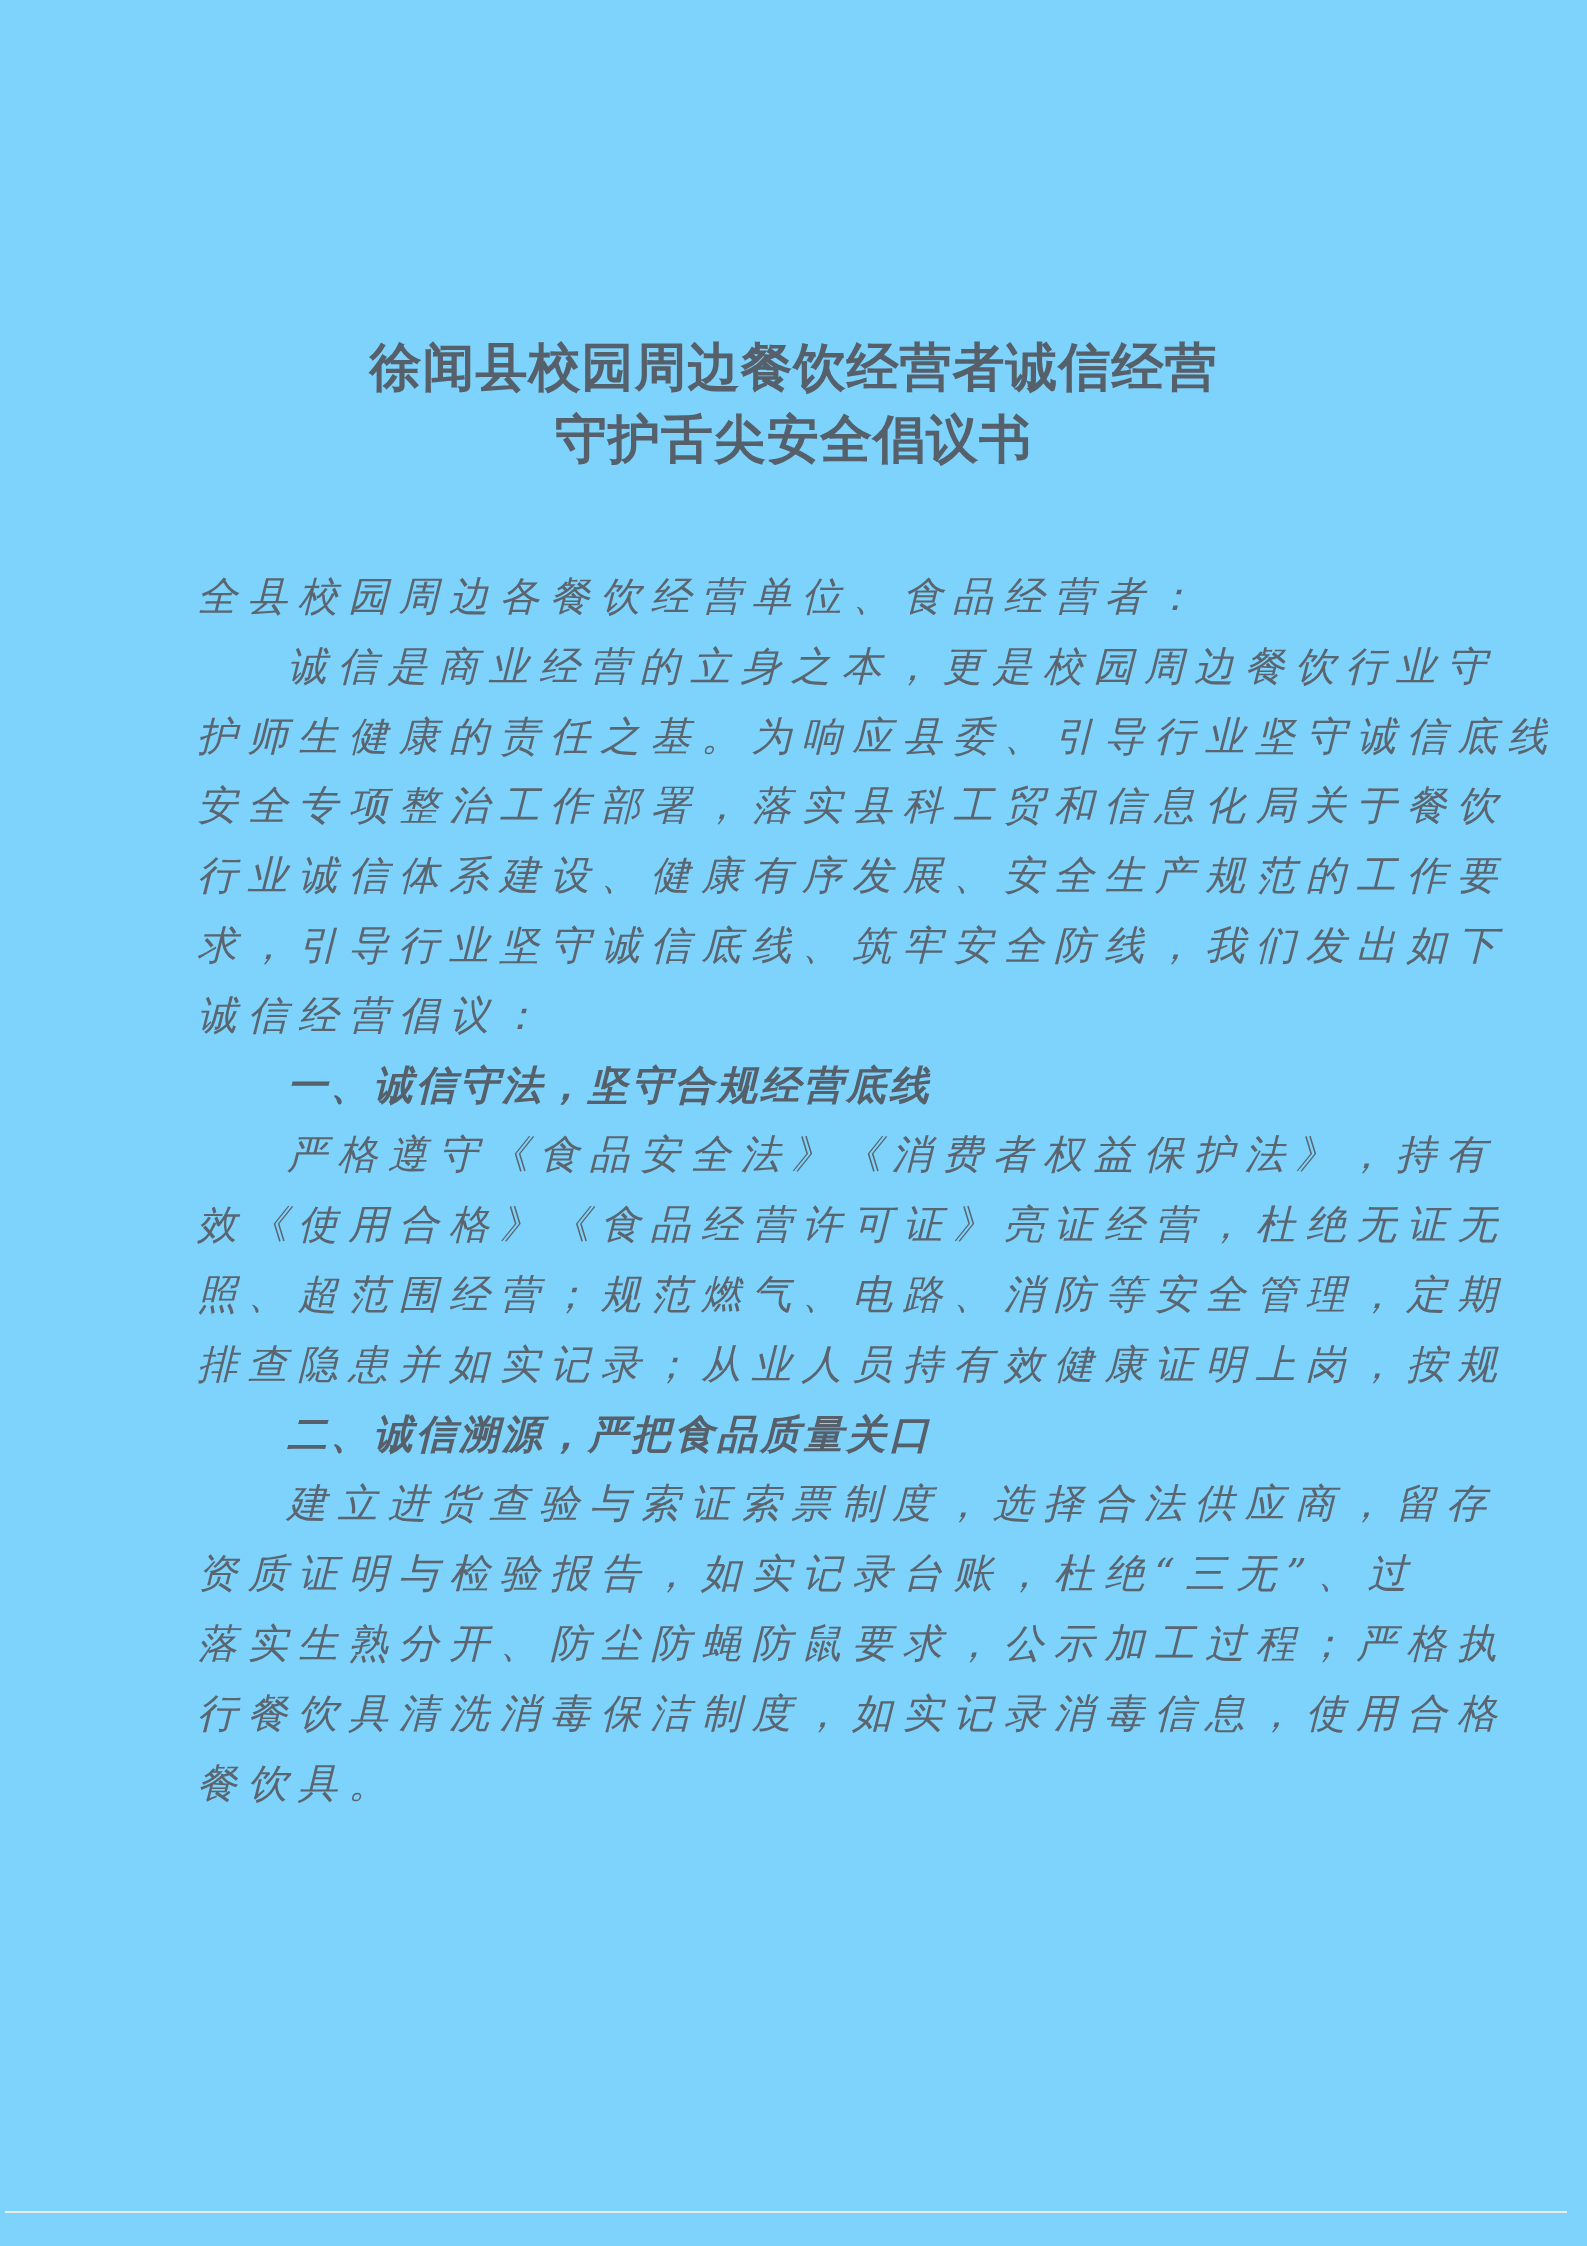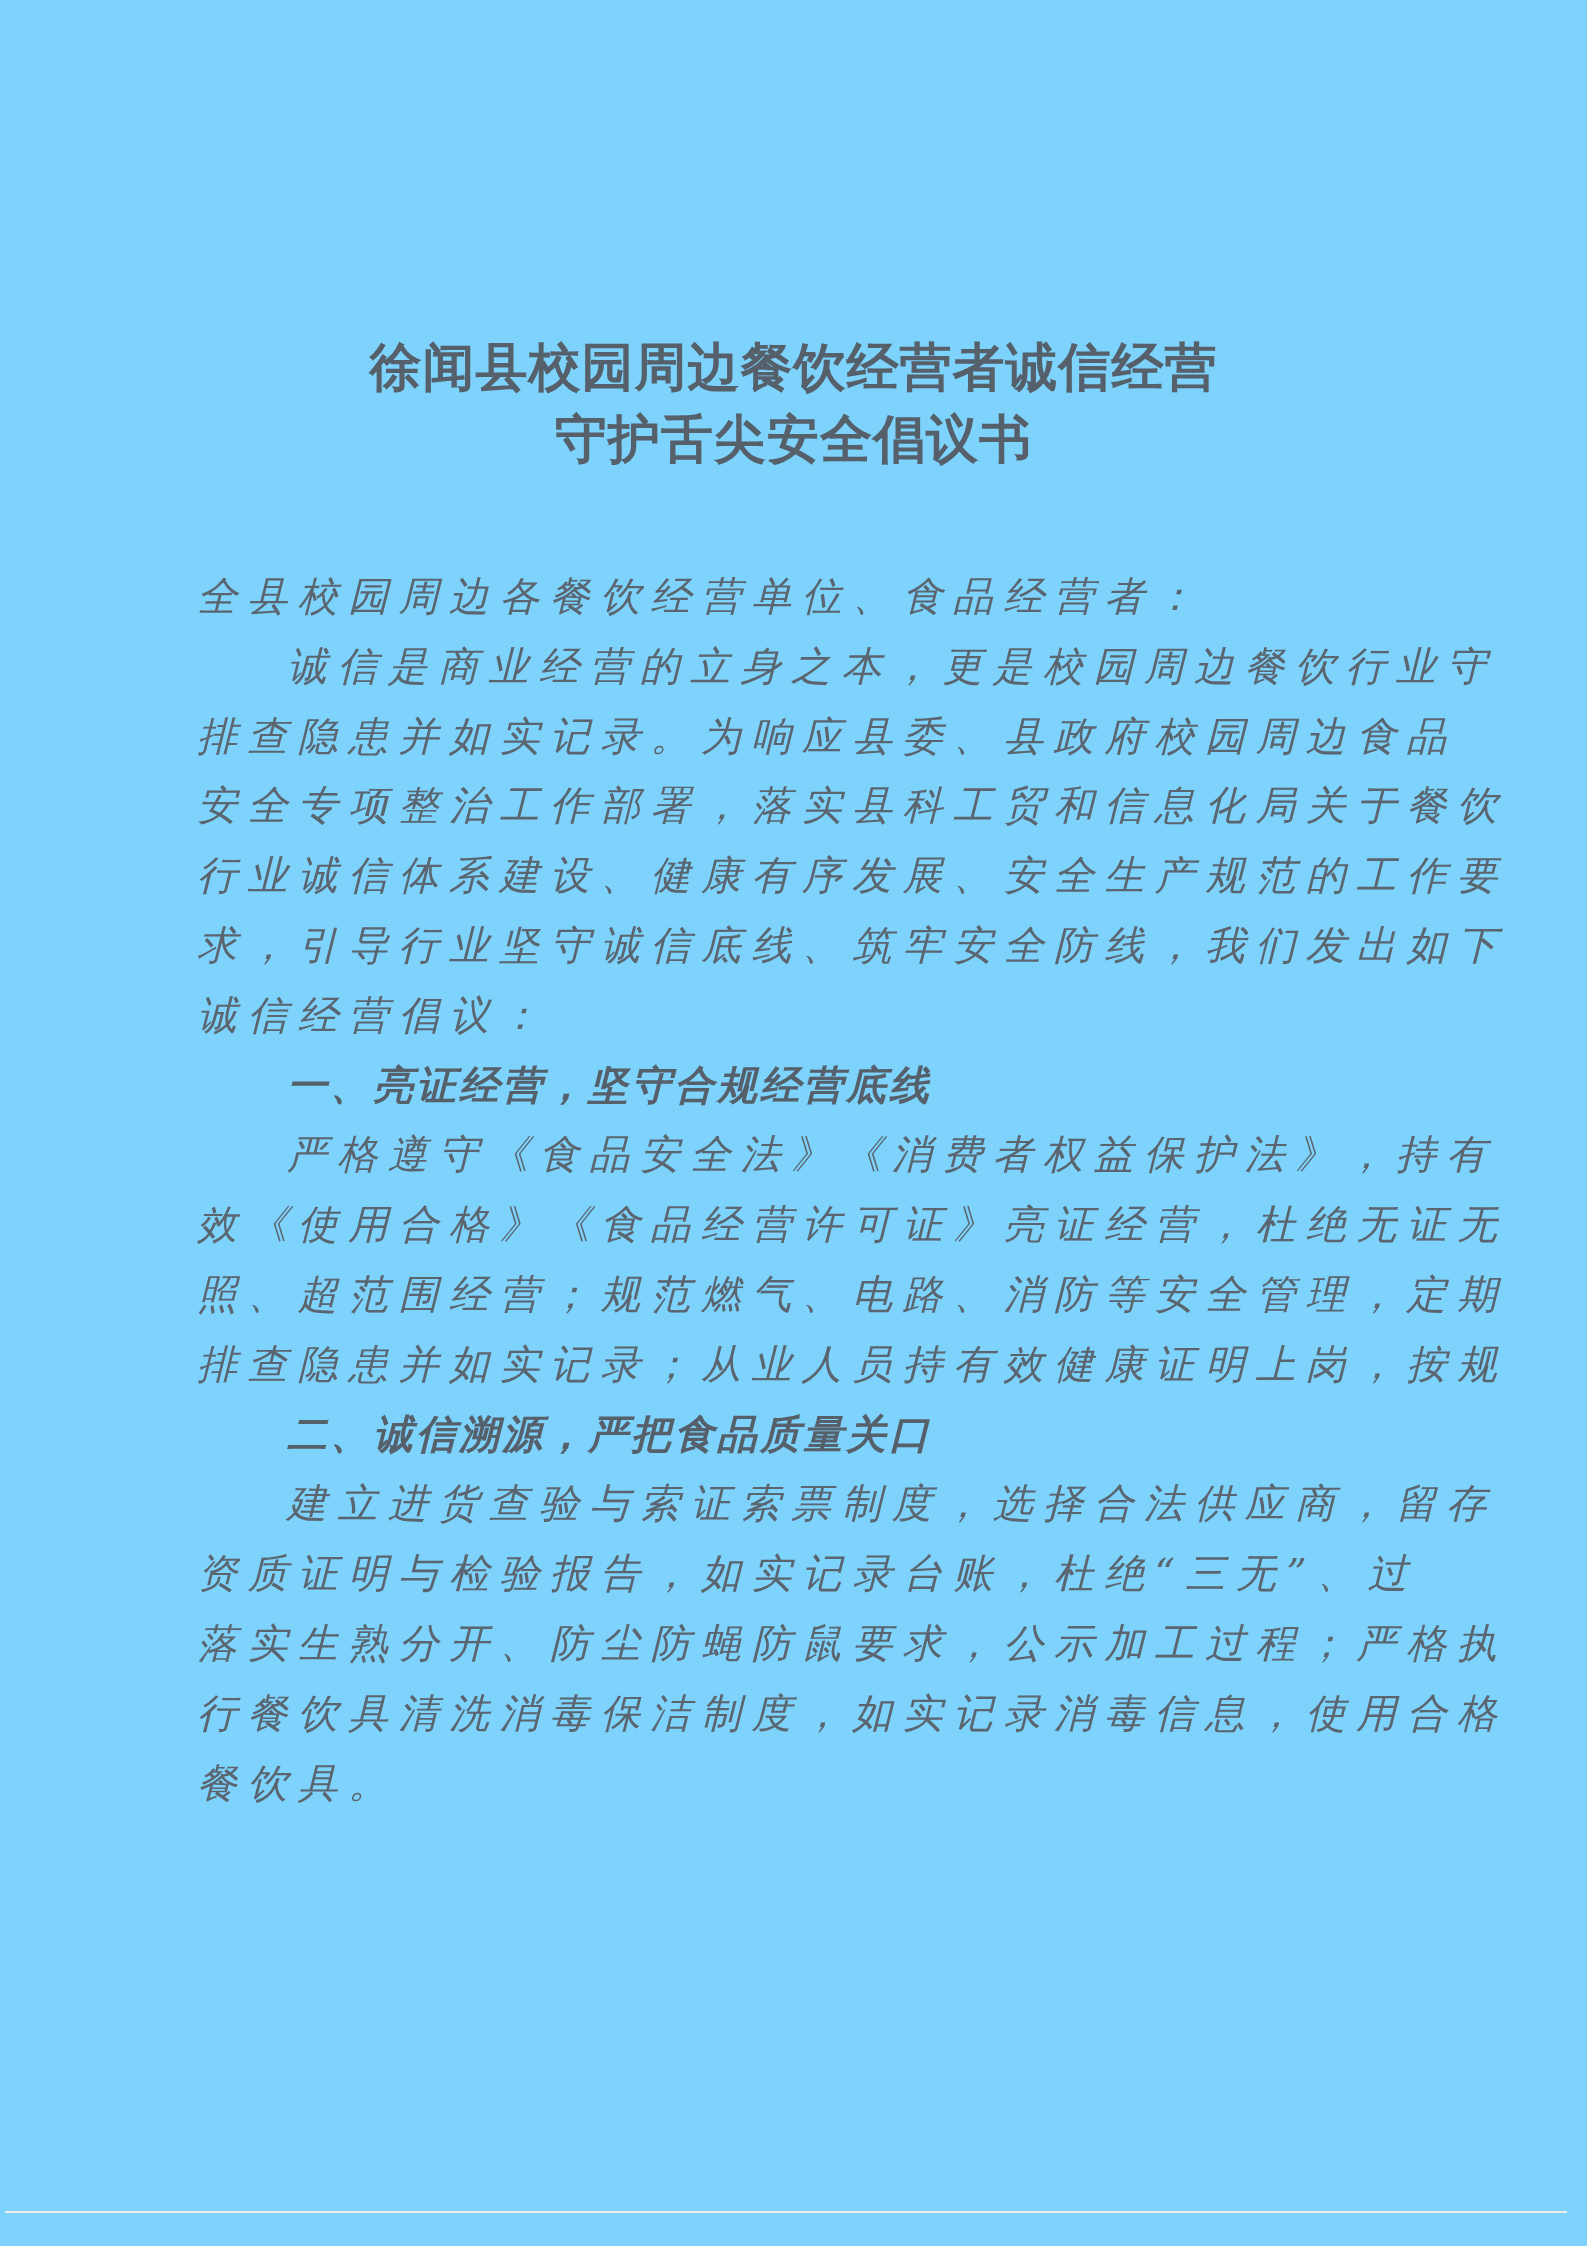--- a/index.html
+++ b/index.html
@@ -76,29 +76,29 @@
 <div class="page">
 
   <div class="title l1">徐闻县校园周边餐饮经营者诚信经营</div>
   <div class="title l2">守护舌尖安全倡议书</div>
 
   <div class="body-text">
     <div class="line">全县校园周边各餐饮经营单位、食品经营者：</div>
 
     <div>
       <div class="line indent">诚信是商业经营的立身之本，更是校园周边餐饮行业守</div>
-      <div class="line">排查隐患并如实记录。为响应县委、县政府校园周边食品</div>
+      <div class="line">护师生健康的责任之基。为响应县委、引导行业坚守诚信底线</div>
       <div class="line">安全专项整治工作部署，落实县科工贸和信息化局关于餐饮</div>
       <div class="line">行业诚信体系建设、健康有序发展、安全生产规范的工作要</div>
       <div class="line">求，引导行业坚守诚信底线、筑牢安全防线，我们发出如下</div>
       <div class="line">诚信经营倡议：</div>
     </div>
 
     <div>
-      <div class="line heading">一、亮证经营，坚守合规经营底线</div>
+      <div class="line heading">一、诚信守法，坚守合规经营底线</div>
       <div class="line indent">严格遵守《食品安全法》《消费者权益保护法》，持有</div>
       <div class="line">效《使用合格》《食品经营许可证》亮证经营，杜绝无证无</div>
       <div class="line">照、超范围经营；规范燃气、电路、消防等安全管理，定期</div>
       <div class="line">排查隐患并如实记录；从业人员持有效健康证明上岗，按规</div>
     </div>
 
     <div>
       <div class="line heading">二、诚信溯源，严把食品质量关口</div>
       <div class="line indent">建立进货查验与索证索票制度，选择合法供应商，留存</div>
       <div class="line">资质证明与检验报告，如实记录台账，杜绝“三无”、过</div>

